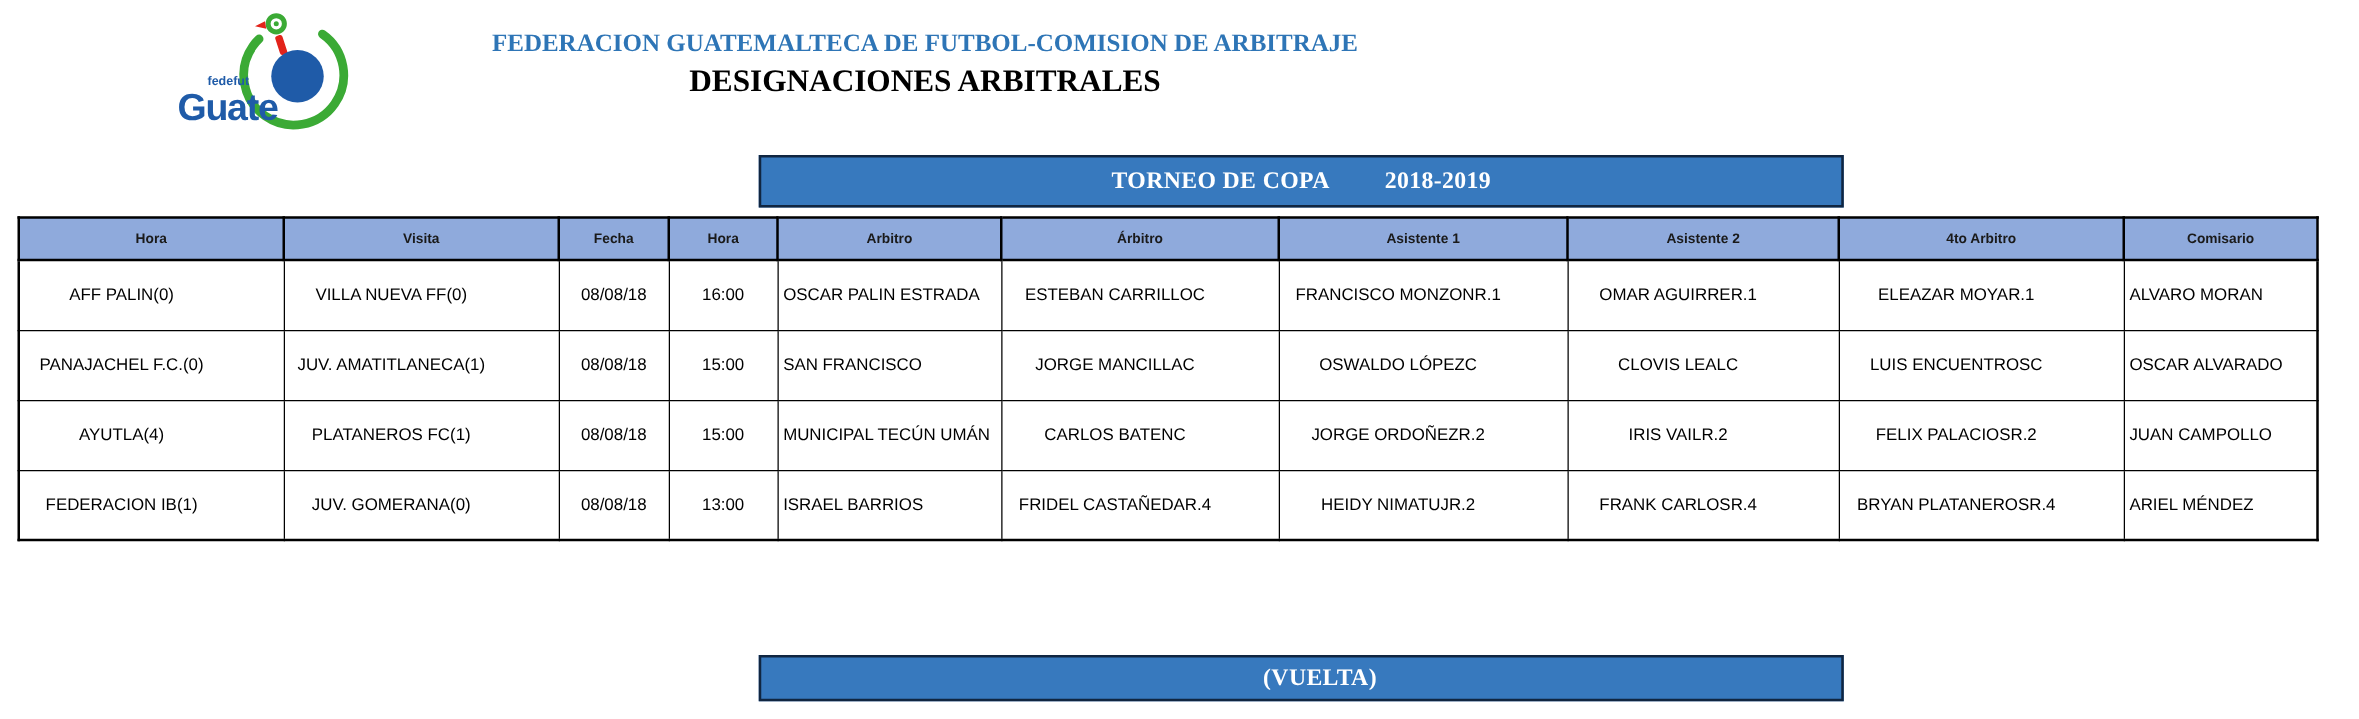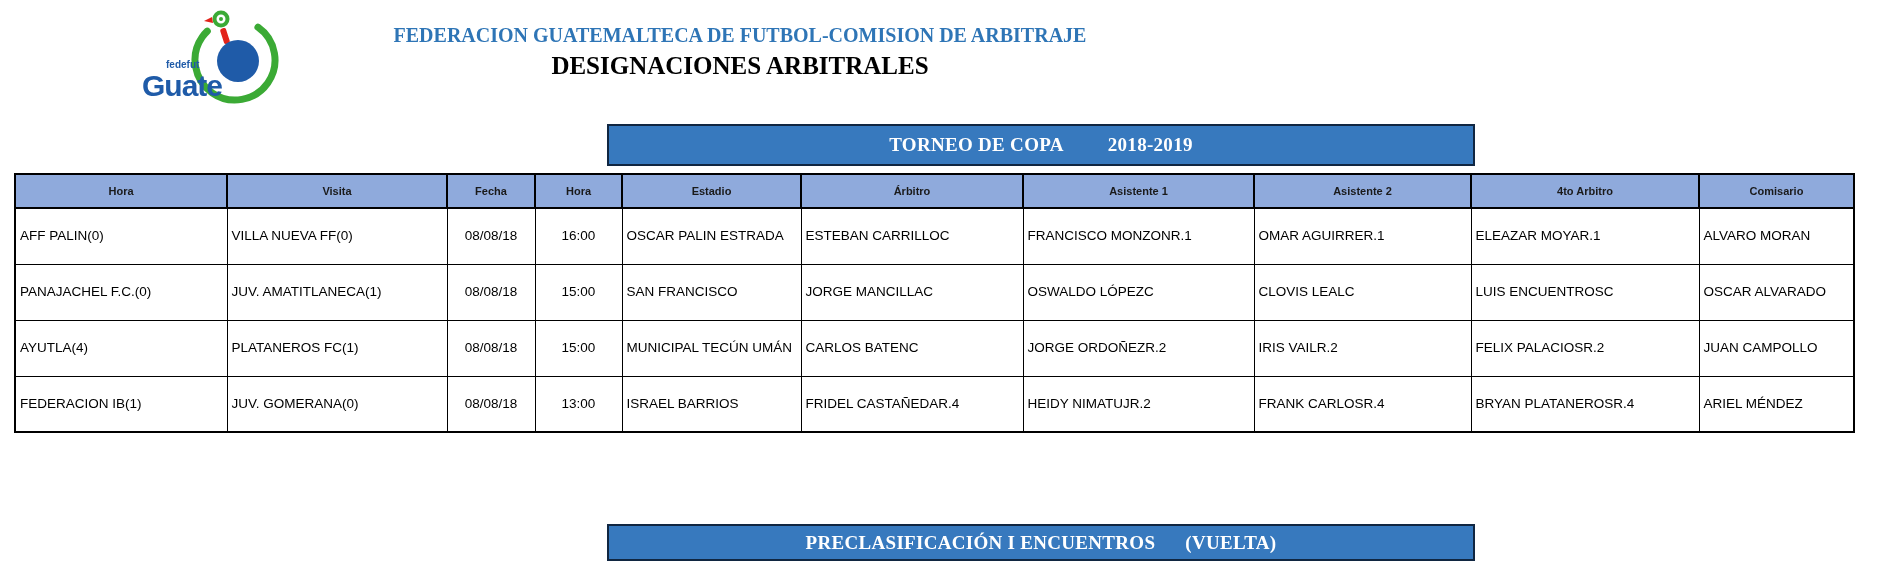--- a/index.html
+++ b/index.html
@@ -46,21 +46,21 @@
     height:34px; font-size:11px; font-weight:bold; text-align:center;
     color:#1a1a1a;
   }
   table.designations td {
     border:1px solid #000; height:56px; vertical-align:middle;
     font-size:13.5px; padding:2px 4px; line-height:1.15;
     overflow:hidden; white-space:normal;
   }
   td.al { text-align:left; }
   td.ac { text-align:center; }
-  .split { display:flex; justify-content:flex-start; align-items:center; }
+  .split { display:flex; justify-content:center; align-items:center; }
   .pr48 { padding-right:48px; }
   .pr42 { padding-right:40px; }
   .split .code { flex:0 0 auto; }
 
   
   .logo svg { width:100%; height:100%; }
 </style>
 </head>
 <body>
 
@@ -105,21 +105,21 @@
       <col style="width:217px">
     <col style="width:228px">
       <col style="width:155px">
   </colgroup>
   <thead>
     <tr>
       <th>Hora</th>
       <th>Visita</th>
       <th>Fecha</th>
       <th>Hora</th>
-      <th>Estadio</th>
+      <th>Arbitro</th>
       <th>Árbitro</th>
       <th>Asistente 1</th>
       <th>Asistente 2</th>
       <th>4to Arbitro</th>
       <th>Comisario</th>
     </tr>
   </thead>
   <tbody>
 
     <tr>
@@ -290,16 +290,15 @@
             <span>BRYAN PLATANEROS</span>
             <span class="code">R.4</span>
           </div>
         </td>
       <td class="al">ARIEL MÉNDEZ</td>
     </tr>
   </tbody>
 </table>
 
 <div class="banner banner-bottom">
-  <span>PRECLASIFICACIÓN I ENCUENTROS</span>
   <span class="gap" style="width:30px"></span>
   <span>(VUELTA)</span>
 </div>
 
 </body></html>

